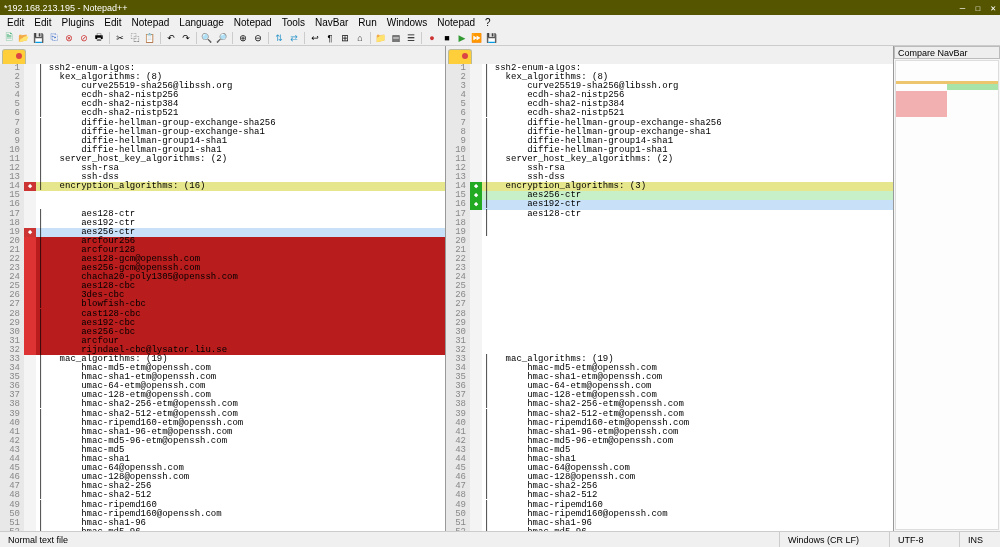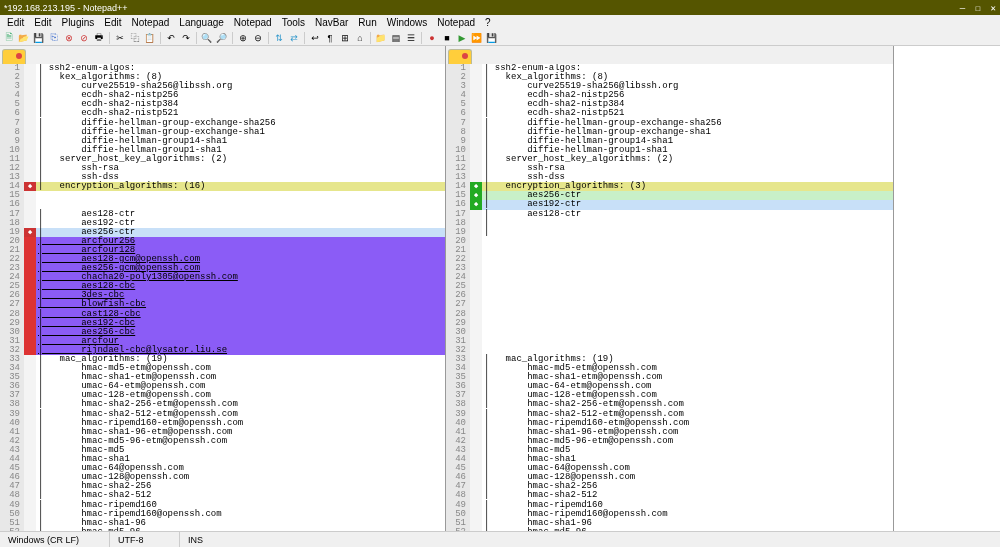--- a/index.html
+++ b/index.html
@@ -28,21 +28,21 @@
 .editor { flex: 1; display: flex; overflow: hidden; font-family: Consolas, "Courier New", monospace; font-size: 9px; line-height: 9.1px; background: #fff; }
 .gutter { width: 24px; text-align: right; color: #888; background: #e8e8e8; padding-right: 4px; }
 .marker { width: 12px; background: #f4f4f4; }
 .marker div { height: 9.1px; }
 .mk-red { background: #d33; }
 .mk-rp { background: #c33; display:flex; align-items:center; justify-content:center; color:#fff; font-size:7px;}
 .mk-gp { background: #2a2; display:flex; align-items:center; justify-content:center; color:#fff; font-size:7px;}
 .code { flex: 1; white-space: pre; }
 .code .ln { height: 9.1px; padding-left: 2px; }
 .hl-y { background: #e6e68c; }
-.hl-r { background: #8b5cf6; text-decoration: underline; }
+.hl-r { background: #b91c1c; }
 .hl-b { background: #c8e0f8; }
 .hl-g { background: #c8f0c8; }
 .statusbar { height: 16px; background: #f0f0f0; border-top: 1px solid #ccc; display: flex; align-items: center; font-size: 9px; }
 .statusbar .sec { padding: 0 8px; border-right: 1px solid #ccc; height: 100%; display: flex; align-items: center; }
 .statusbar .grow { flex: 1; }
 </style>
 </head>
 <body>
 
 <div class="titlebar">
@@ -337,19 +337,29 @@
           <div></div>
           <div></div>
           <div></div>
           <div></div>
           <div></div>
           <div></div>
         </div>
       <div class="code" id="rc"><div class="ln ">| ssh2-enum-algos:</div><div class="ln ">|   kex_algorithms: (8)</div><div class="ln ">|       curve25519-sha256@libssh.org</div><div class="ln ">|       ecdh-sha2-nistp256</div><div class="ln ">|       ecdh-sha2-nistp384</div><div class="ln ">|       ecdh-sha2-nistp521</div><div class="ln ">|       diffie-hellman-group-exchange-sha256</div><div class="ln ">|       diffie-hellman-group-exchange-sha1</div><div class="ln ">|       diffie-hellman-group14-sha1</div><div class="ln ">|       diffie-hellman-group1-sha1</div><div class="ln ">|   server_host_key_algorithms: (2)</div><div class="ln ">|       ssh-rsa</div><div class="ln ">|       ssh-dss</div><div class="ln hl-y">|   encryption_algorithms: (3)</div><div class="ln hl-g">|       aes256-ctr</div><div class="ln hl-b">|       aes192-ctr</div><div class="ln ">|       aes128-ctr</div><div class="ln ">|</div><div class="ln ">|</div><div class="ln "></div><div class="ln "></div><div class="ln "></div><div class="ln "></div><div class="ln "></div><div class="ln "></div><div class="ln "></div><div class="ln "></div><div class="ln "></div><div class="ln "></div><div class="ln "></div><div class="ln "></div><div class="ln "></div><div class="ln ">|   mac_algorithms: (19)</div><div class="ln ">|       hmac-md5-etm@openssh.com</div><div class="ln ">|       hmac-sha1-etm@openssh.com</div><div class="ln ">|       umac-64-etm@openssh.com</div><div class="ln ">|       umac-128-etm@openssh.com</div><div class="ln ">|       hmac-sha2-256-etm@openssh.com</div><div class="ln ">|       hmac-sha2-512-etm@openssh.com</div><div class="ln ">|       hmac-ripemd160-etm@openssh.com</div><div class="ln ">|       hmac-sha1-96-etm@openssh.com</div><div class="ln ">|       hmac-md5-96-etm@openssh.com</div><div class="ln ">|       hmac-md5</div><div class="ln ">|       hmac-sha1</div><div class="ln ">|       umac-64@openssh.com</div><div class="ln ">|       umac-128@openssh.com</div><div class="ln ">|       hmac-sha2-256</div><div class="ln ">|       hmac-sha2-512</div><div class="ln ">|       hmac-ripemd160</div><div class="ln ">|       hmac-ripemd160@openssh.com</div><div class="ln ">|       hmac-sha1-96</div><div class="ln ">|       hmac-md5-96</div></div>
     </div>
   </div>
+  <div class="navbar">
+    <div class="hdr">Compare NavBar</div>
+    <div class="navmini">
+      <div class="chg" style="top:20px;background:#ecc56c;"></div>
+      <div class="chgR" style="top:20px;background:#ecc56c;"></div>
+      <div class="chgR" style="top:23px;height:6px;background:#a8e4a8;"></div>
+      <div class="chg" style="top:30px;height:26px;background:#f2b0b0;"></div>
+    </div>
+  </div>
 </div>
 
 <div class="statusbar">
+  <div class="sec grow">Normal text file</div>
   <div class="sec" style="width:110px">Windows (CR LF)</div>
   <div class="sec" style="width:70px">UTF-8</div>
   <div class="sec" style="width:40px;border-right:none">INS</div>
 </div>
 
 </body></html>

